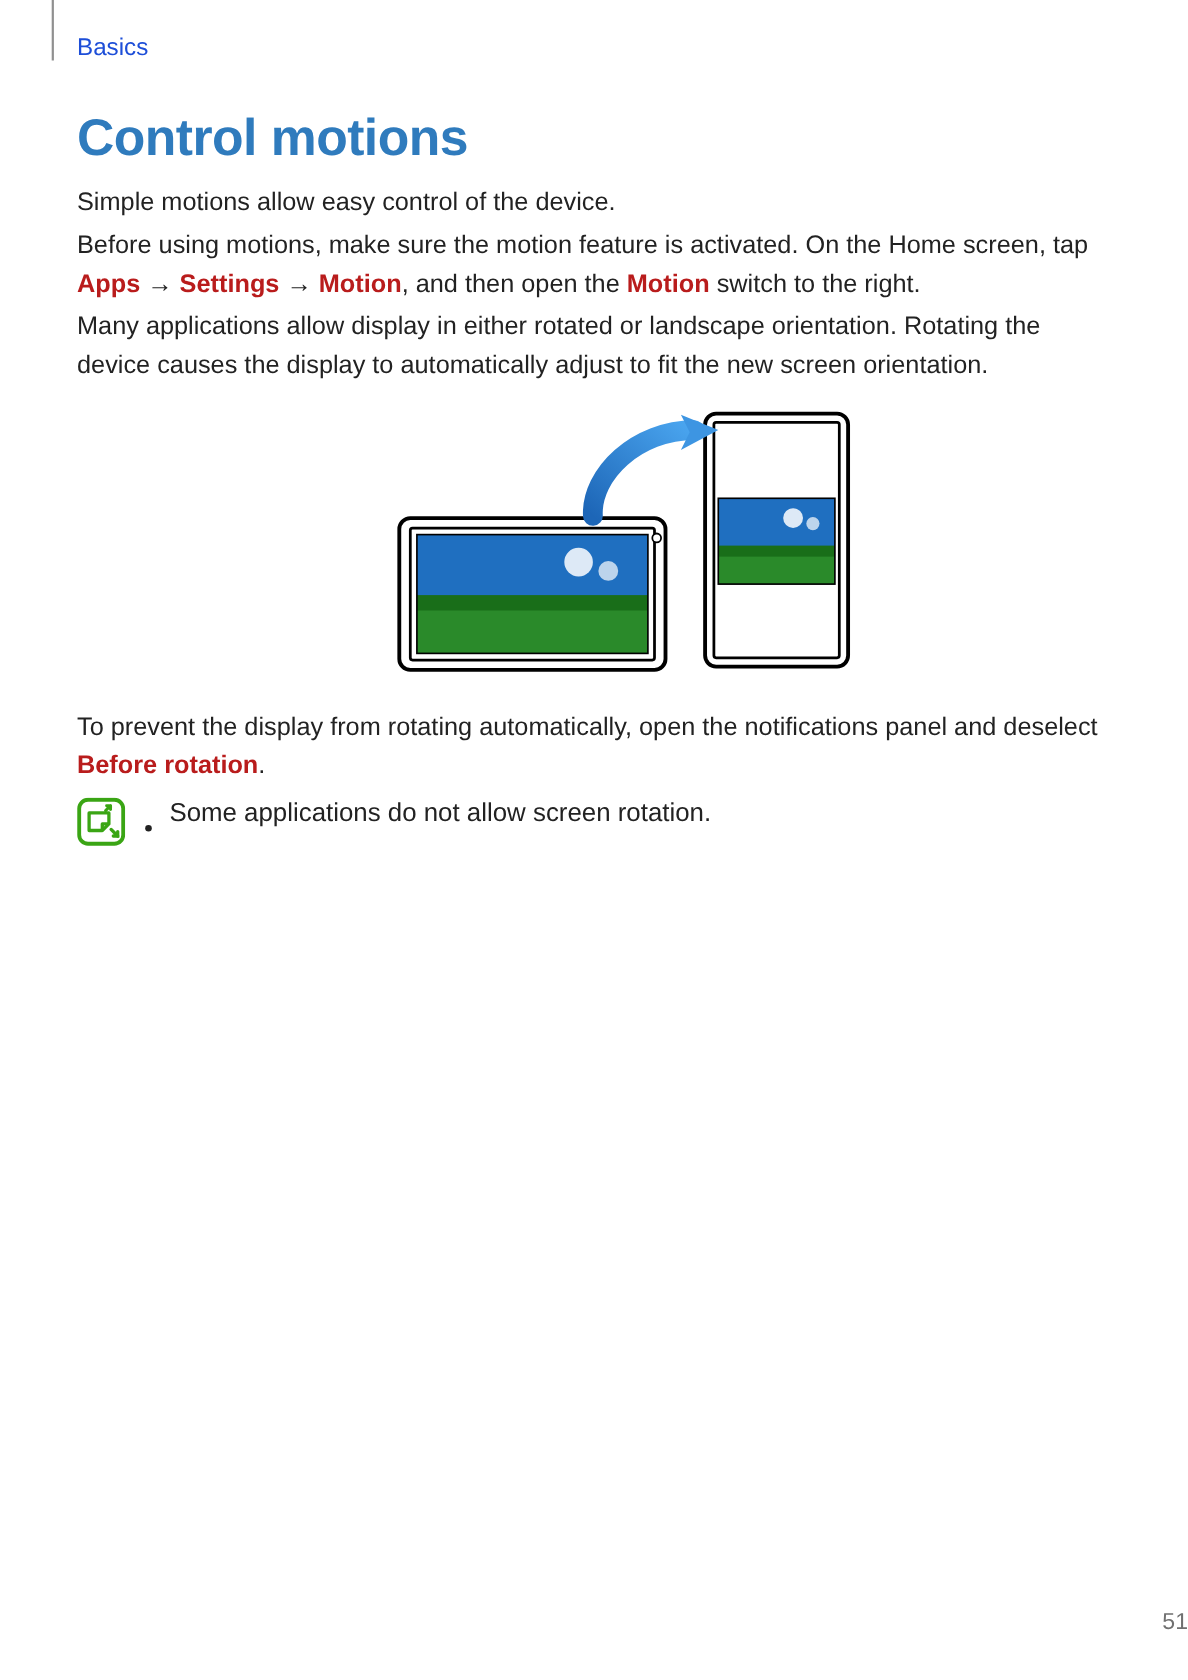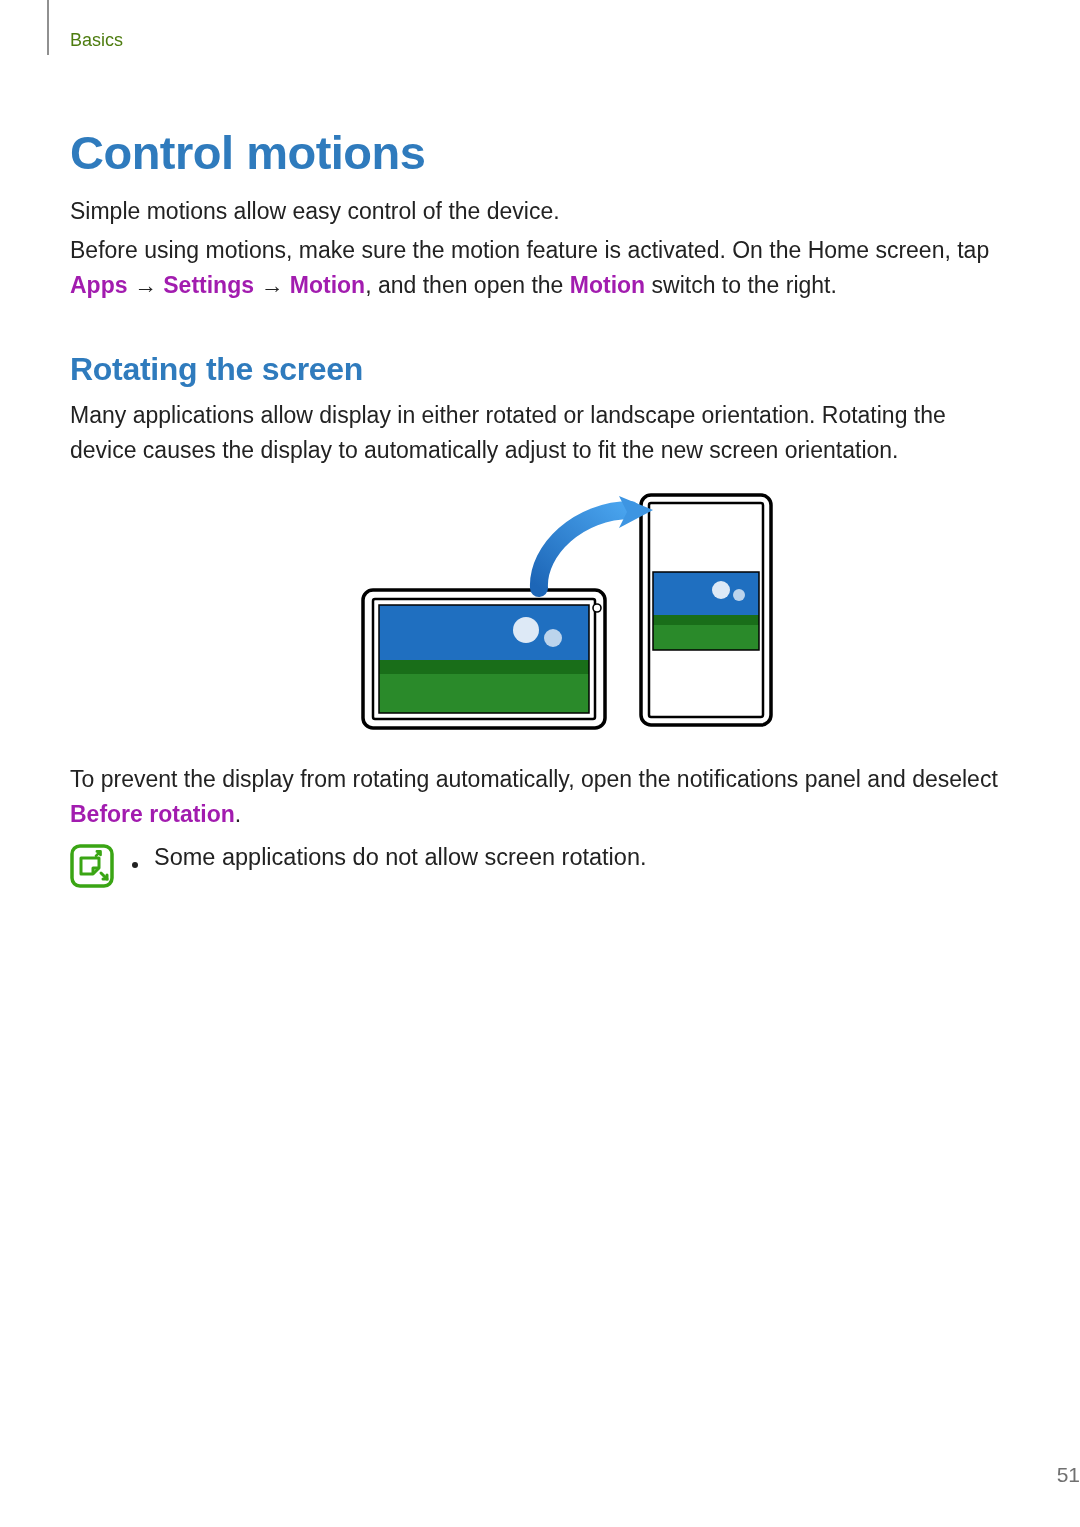--- a/index.html
+++ b/index.html
@@ -17,49 +17,48 @@
     left: 47px;
     top: 0;
     width: 0;
     height: 55px;
     border-left: 2px solid #909090;
   }
   .section-label {
     position: absolute;
     left: 70px;
     top: 30px;
-    font-size: 18px;
-    color: #4d7c0f;
+    font-size: 22px;
+    color: #1d4ed8;
   }
   .content {
     position: absolute;
     left: 70px;
     top: 97px;
     width: 942px;
-    margin-top: 28px;
   }
   h1 {
     margin: 0 0 14px 0;
     font-size: 47px;
     font-weight: 700;
     color: #2f7bbd;
     letter-spacing: -0.5px;
   }
   p {
     margin: 0;
     font-size: 23px;
     line-height: 35px;
     color: #222;
   }
   p + p {
     margin-top: 4px;
   }
   .bold {
     font-weight: 700;
-    color: #a21caf;
+    color: #b91c1c;
   }
   h2 {
     margin: 48px 0 10px 0;
     font-size: 32px;
     font-weight: 700;
     color: #2f7bbd;
     letter-spacing: -0.3px;
   }
   .figure {
     width: 100%;
@@ -81,21 +80,21 @@
     width: 44px;
     height: 44px;
     flex: 0 0 44px;
     margin-top: 4px;
   }
   .bullets {
     flex: 1;
   }
   .bullet {
     display: flex;
-    align-items: center;
+    align-items: flex-end;
     gap: 16px;
     font-size: 23.5px;
     line-height: 35px;
     color: #222;
   }
   .bullet + .bullet {
     margin-top: 2px;
   }
   .bullet .dot {
     width: 6px;
@@ -123,21 +122,20 @@
 
 <div class="content">
   <h1>Control motions</h1>
 
   <p>Simple motions allow easy control of the device.</p>
 
   <p>
     <span>Before using motions, make sure the motion feature is activated. On the Home screen, tap </span><span class="bold">Apps</span><span> → </span><span class="bold">Settings</span><span> → </span><span class="bold">Motion</span><span>, and then open the </span><span class="bold">Motion</span><span> switch to the right.</span>
   </p>
 
-  <h2>Rotating the screen</h2>
 
   <p>Many applications allow display in either rotated or landscape orientation. Rotating the device causes the display to automatically adjust to fit the new screen orientation.</p>
 
   <div class="figure">
     <svg width="480" height="250" viewBox="0 0 480 250">
 
       <g>
         <rect x="340" y="5" width="130" height="230" rx="10" fill="#fff" stroke="#000" stroke-width="3.5"></rect>
         <rect x="348" y="13" width="114" height="214" rx="2" fill="#fff" stroke="#000" stroke-width="2.5"></rect>
 

